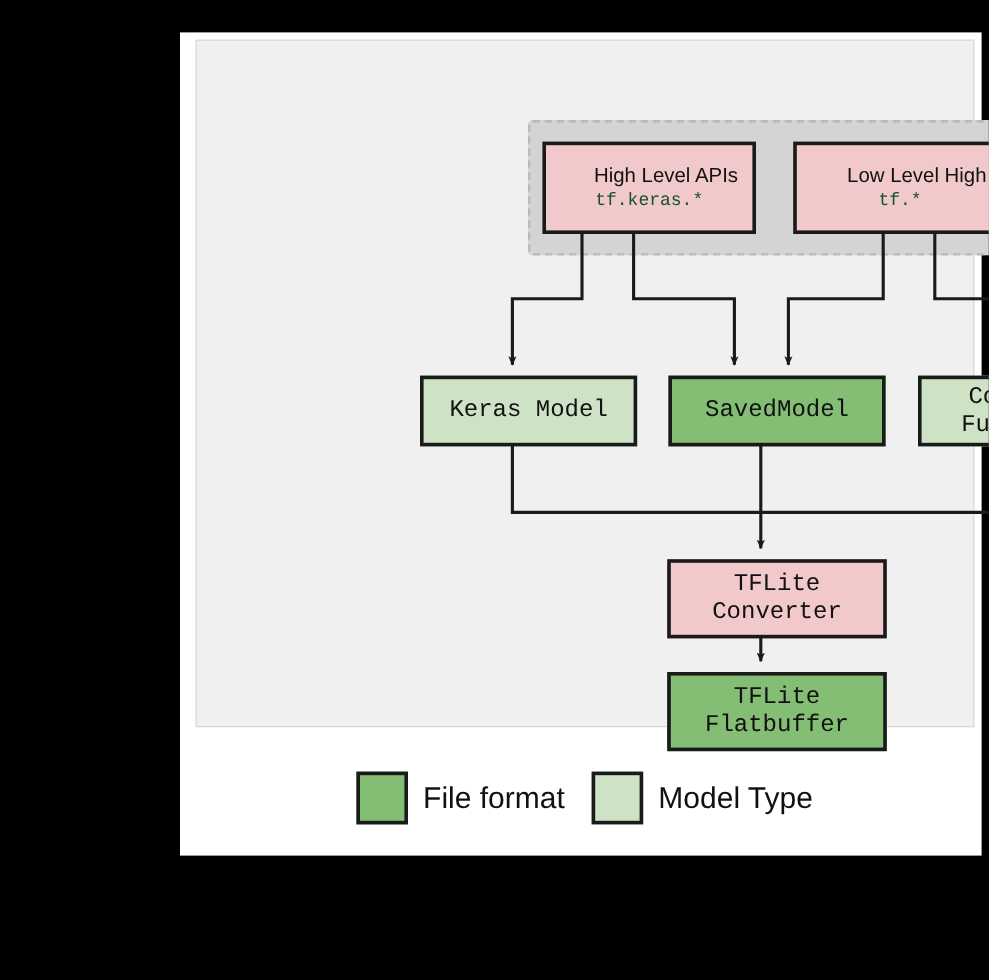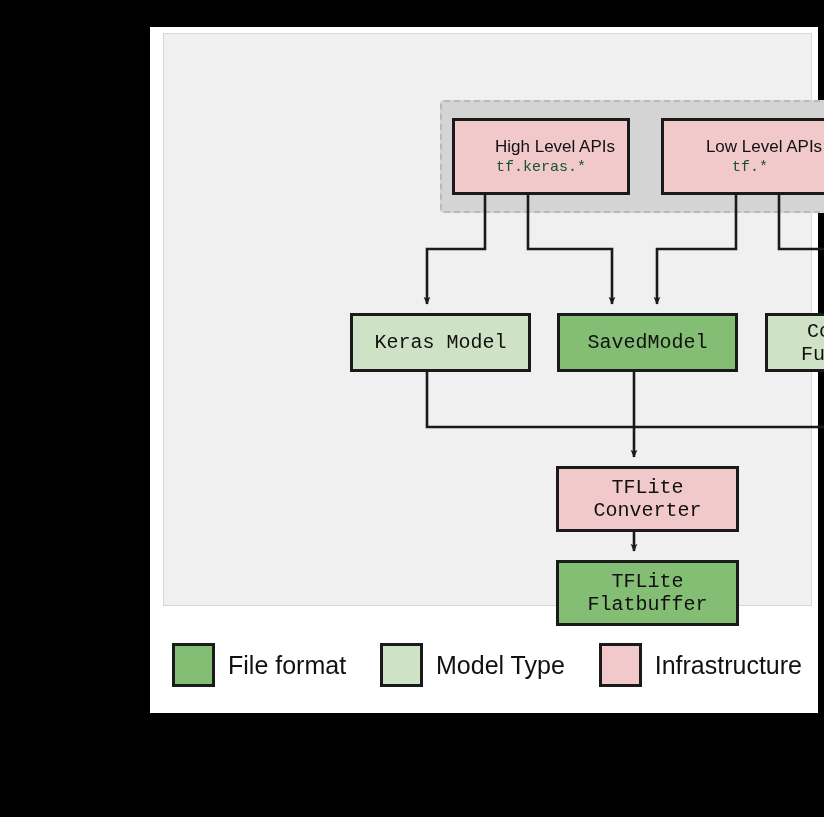--- a/index.html
+++ b/index.html
@@ -104,21 +104,21 @@
   
   .legend {
     position: absolute;
     left: 22px;
     top: 608px;
     width: 630px;
     height: 60px;
     display: flex;
     flex-direction: row;
     align-items: center;
-    justify-content: space-between;
+    justify-content: center;
     gap: 22px;
   }
   .legend-item {
     display: flex;
     flex-direction: row;
     align-items: center;
     gap: 13px;
   }
   .swatch {
     width: 43px;
@@ -143,21 +143,21 @@
     <div class="panel">
 
       <div class="group-box"></div>
 
       <div class="node fill-pink" style="left:288px; top:84px; width:178px; height:77px;">
         <div class="title-sans">High Level APIs</div>
         <div class="sub-mono">tf.keras.*</div>
       </div>
 
       <div class="node fill-pink" style="left:497px; top:84px; width:178px; height:77px;">
-        <div class="title-sans">Low Level APIs</div>
+        <div class="title-sans">Low Level High</div>
         <div class="sub-mono">tf.*</div>
       </div>
 
       <div class="node fill-lightgreen" style="left:186px; top:279px; width:181px; height:59px;">
         <div class="title-mono">Keras Model</div>
       </div>
 
       <div class="node fill-green" style="left:393px; top:279px; width:181px; height:59px;">
         <div class="title-mono">SavedModel</div>
       </div>
@@ -211,21 +211,17 @@
       <div class="legend-item">
         <div class="swatch fill-green"></div>
         <div class="legend-label">File format</div>
       </div>
 
       <div class="legend-item">
         <div class="swatch fill-lightgreen"></div>
         <div class="legend-label">Model Type</div>
       </div>
 
-      <div class="legend-item">
-        <div class="swatch fill-pink"></div>
-        <div class="legend-label">Infrastructure</div>
-      </div>
 
     </div>
 
   </div>
 </div>
 
 </body></html>

